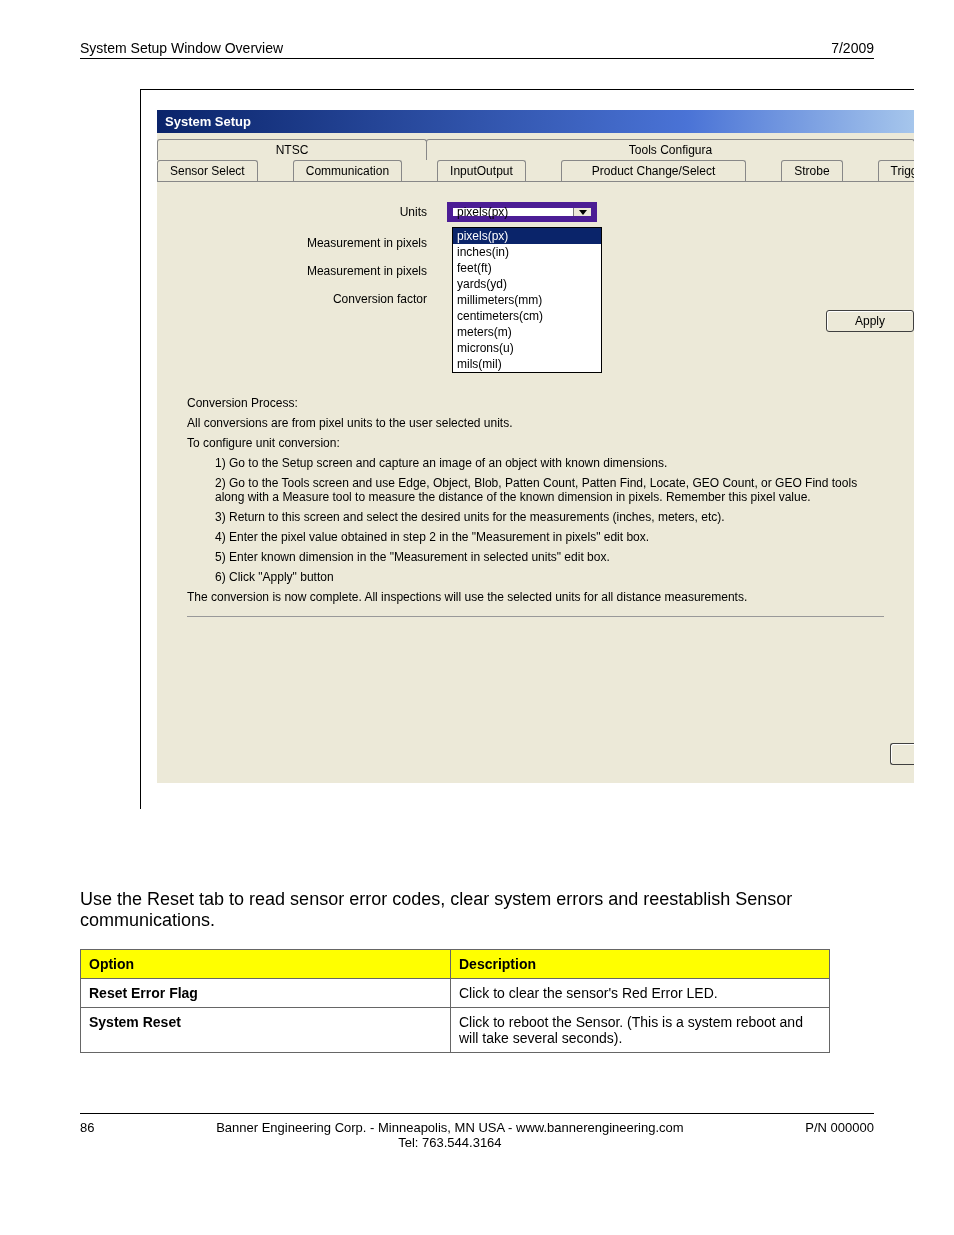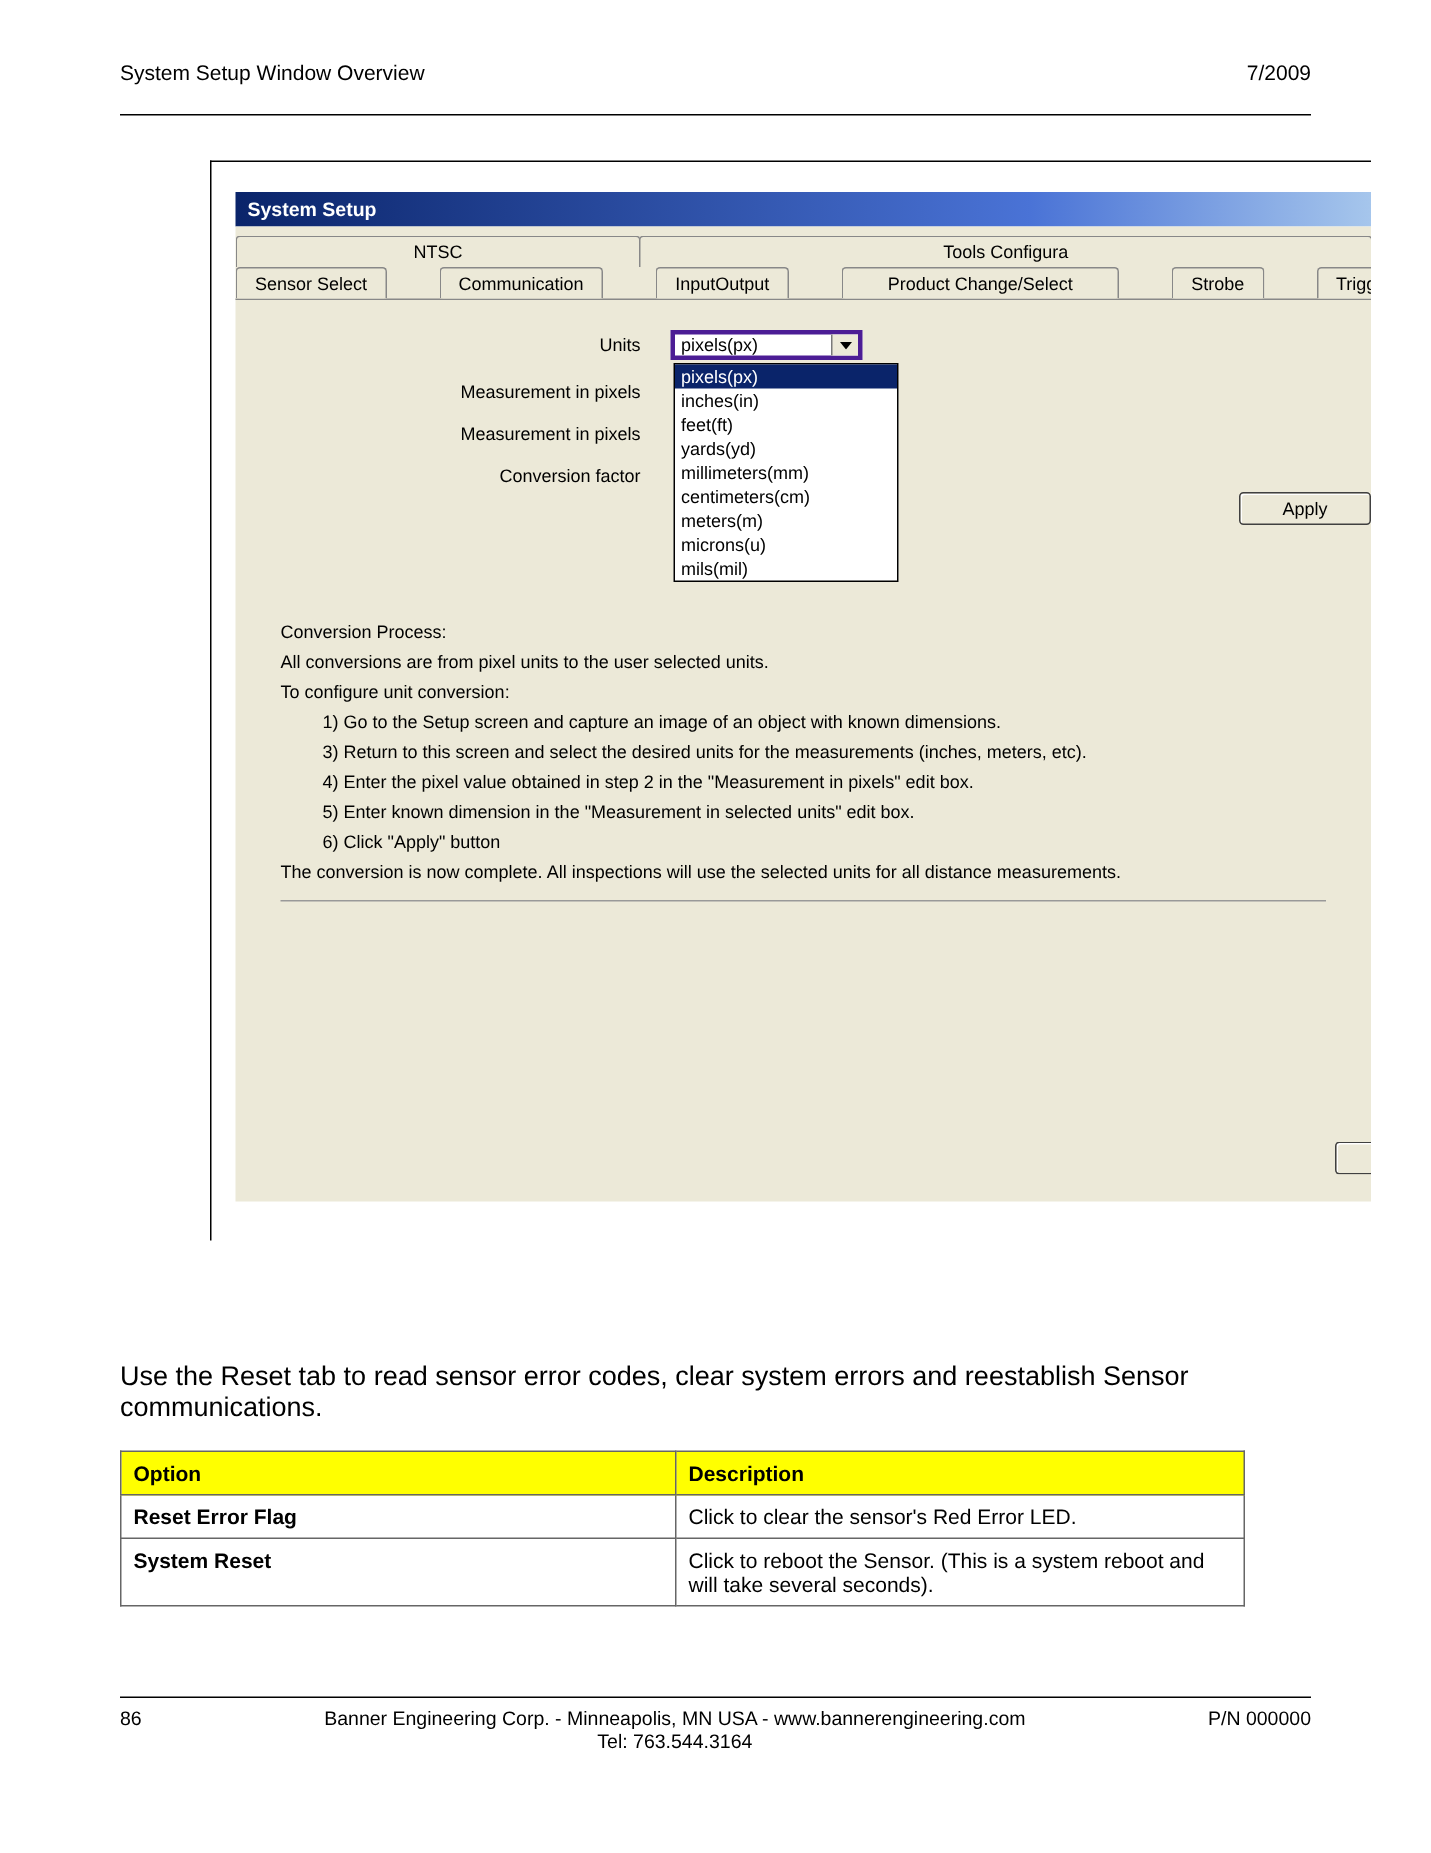--- a/index.html
+++ b/index.html
@@ -13,21 +13,21 @@
     width: 954px;
   }
   .page {
     width: 954px;
     padding: 40px 40px 20px 40px;
   }
   .header-row {
     display: flex;
     justify-content: space-between;
     border-bottom: 1px solid #000;
-    padding-bottom: 20px;
+    padding-bottom: 2px;
     margin: 0 40px 30px 40px;
     font-size: 14px;
     text-align: right;
   }
   .screenshot-frame {
     margin-left: 100px;
     border-top: 1px solid #000;
     border-left: 1px solid #000;
     position: relative;
     height: 720px;
@@ -92,24 +92,24 @@
     align-items: center;
     margin-bottom: 14px;
   }
   .form-label {
     width: 260px;
     text-align: right;
     padding-right: 20px;
     font-size: 12px;
   }
   .select-box {
-    border: 3px solid #4c1d95;
+    border: 6px solid #4c1d95;
     background: #fff;
     font-size: 12px;
-    width: 128px;
+    width: 150px;
     height: 20px;
     display: flex;
     align-items: center;
     padding-left: 4px;
     position: relative;
   }
   .select-arrow {
     position: absolute;
     right: 0; top: 0; bottom: 0;
     width: 18px;
@@ -274,20 +274,21 @@
 
           <div class="apply-wrap">
             <button class="win-button">Apply</button>
           </div>
 
           <div class="instr">
             <p>Conversion Process:</p>
             <p>All conversions are from pixel units to the user selected units.</p>
             <p>To configure unit conversion:</p>
             <p class="indent">1) Go to the Setup screen and capture an image of an object with known dimensions.</p>
+            <p class="indent">2) Go to the Tools screen and use Edge, Object, Blob, Patten Count, Patten Find, Locate, GEO Count, or GEO Find tools along with a Measure tool to measure the distance of the known dimension in pixels. Remember this pixel value.</p>
             <p class="indent">3) Return to this screen and select the desired units for the measurements (inches, meters, etc).</p>
             <p class="indent">4) Enter the pixel value obtained in step 2 in the "Measurement in pixels" edit box.</p>
             <p class="indent">5) Enter known dimension in the "Measurement in selected units" edit box.</p>
             <p class="indent">6) Click "Apply" button</p>
             <p>The conversion is now complete.  All inspections will use the selected units for all distance measurements.</p>
             <div class="hr-line"></div>
           </div>
         </div>
 
         <div class="bottom-btn">

